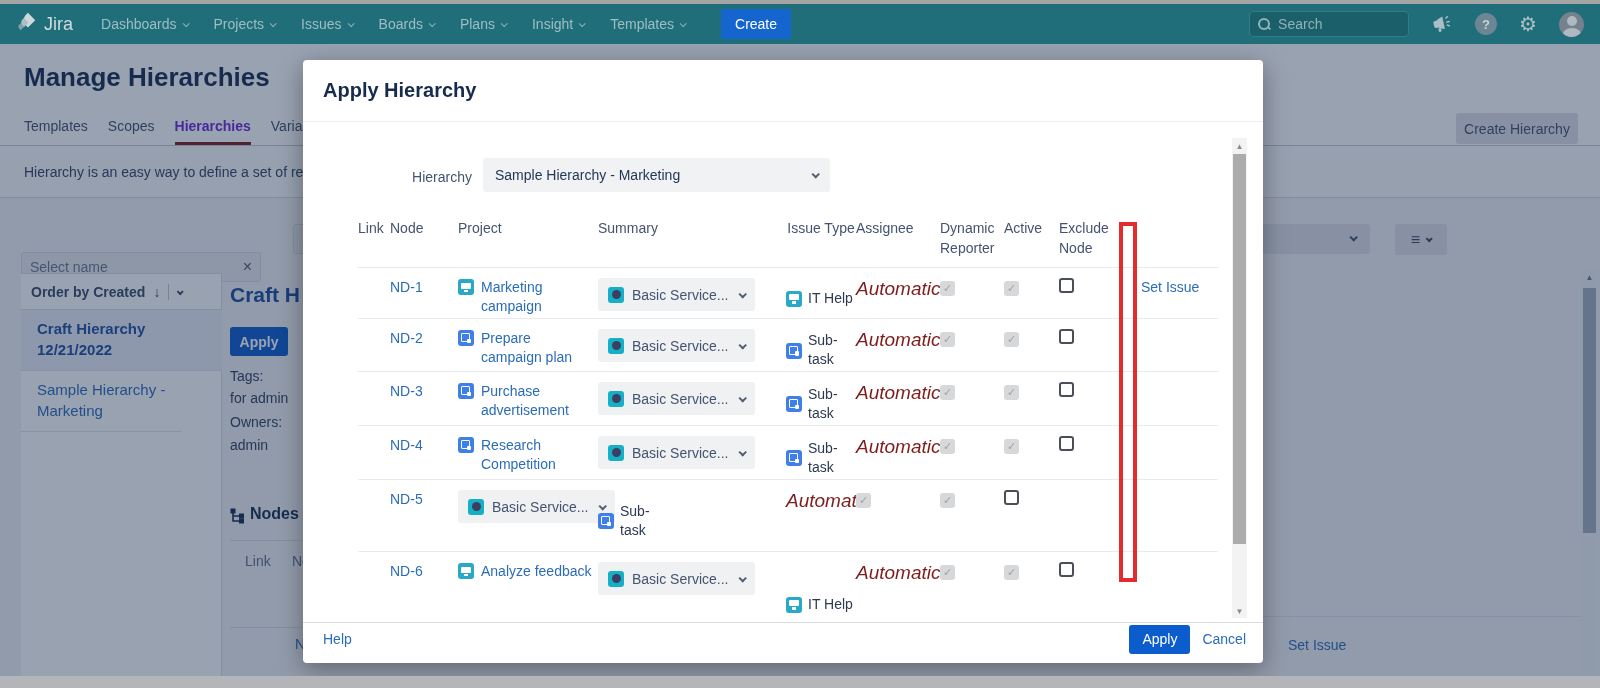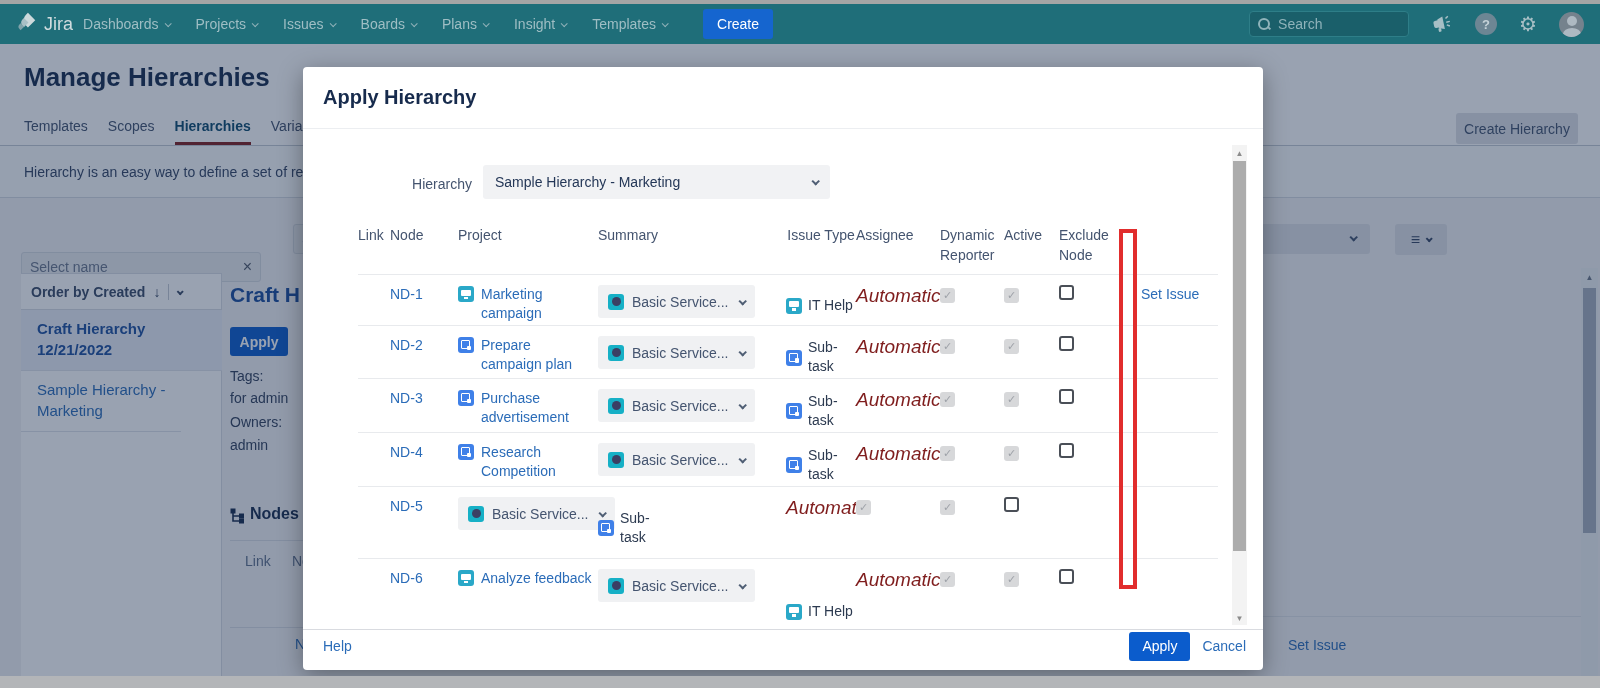--- a/index.html
+++ b/index.html
@@ -7,21 +7,21 @@
   .screen { position:relative; width:1600px; height:688px; background:#f2f3f5; overflow:hidden; }
 
   
   .top-strip { position:absolute; top:0; left:0; width:1600px; height:4px; background:#a5a5a5; z-index:40; }
   .bottom-strip { position:absolute; top:676px; left:0; width:1600px; height:12px; background:#b3b5b8; z-index:40; }
 
   
   .navbar { position:absolute; top:4px; left:0; width:1600px; height:40px; background:#1f6e79; z-index:38;
             display:flex; align-items:center; justify-content:space-between; padding:0 16px; }
   .nav-left { display:flex; align-items:center; gap:10px; }
-  .logo { display:flex; align-items:center; gap:6px; }
+  .logo { display:flex; align-items:center; gap:6px; margin-right:18px; }
   .logo-text { color:#cfdbde; font-size:18px; }
   .nav-menu { display:flex; align-items:center; gap:26px; margin-right:26px; }
   .nav-item { display:flex; align-items:center; gap:6px; color:#9fbec4; font-size:14px; cursor:pointer; }
   .chev { display:inline-block; width:6px; height:6px; border-right:2px solid currentColor; border-bottom:2px solid currentColor; transform:rotate(45deg) translateY(-1px); }
   .nav-item .chev { width:5px; height:5px; border-width:1.5px; color:#8fb1b8; }
   .create-btn { background:#1565cf; color:#fff; border:none; border-radius:3px; font-size:14px; font-family:inherit;
                 height:30px; padding:0 14px; cursor:pointer; }
   .nav-right { display:flex; align-items:center; gap:22px; }
   .nav-search { display:flex; align-items:center; gap:8px; width:160px; height:26px; background:#1a5f6a;
                 border:1px solid #2e7e88; border-radius:4px; padding:0 8px; }
@@ -37,21 +37,21 @@
   .avatar-icon::before { content:""; position:absolute; top:4px; left:7.5px; width:10px; height:10px; border-radius:50%; background:#aeb9c2; }
   .avatar-icon::after { content:""; position:absolute; top:16px; left:3.5px; width:18px; height:12px; border-radius:50%; background:#aeb9c2; }
   .megaphone-icon svg { display:block; }
 
   
   .page { position:absolute; inset:0; z-index:1; }
   .page-head-bg { position:absolute; top:44px; left:0; width:1600px; height:101px; background:#ffffff; }
   .page-title { position:absolute; top:62px; left:24px; font-size:26px; font-weight:bold; color:#172b4d; }
   .tabs { position:absolute; top:118px; left:24px; display:flex; gap:20px; }
   .tab { font-size:14px; color:#42526e; padding-bottom:8px; cursor:pointer; }
-  .tab.active { color:#0c4a6e; font-weight:bold; border-bottom:5px solid #7f1d1d; }
+  .tab.active { color:#6d28d9; font-weight:bold; border-bottom:5px solid #7f1d1d; }
   .head-divider { position:absolute; top:145px; left:0; width:1600px; height:1px; background:#c3c9d2; }
   .band { position:absolute; top:146px; left:0; width:1600px; height:52px; background:#fafbfc; border-bottom:1px solid #d5d9e0; }
   .band p { position:absolute; top:18px; left:24px; font-size:14px; color:#344563; }
   .create-hierarchy-btn { position:absolute; top:113px; left:1456px; width:122px; height:31px; background:#dfe1e6;
                           border:none; border-radius:3px; color:#42526e; font-size:14px; font-family:inherit; cursor:pointer; }
   .filter-box { position:absolute; top:224px; height:30px; background:#e9ebee; border:1px solid #d5d9df; border-radius:3px;
                 display:flex; align-items:center; padding:0 8px; }
   .filter-name { left:21px; width:240px;margin-top:28px; }
   .filter-box input { background:transparent; border:none; outline:none; font-size:14px; color:#55606f; width:100%; font-family:inherit; }
   .filter-box input::placeholder { color:#6b778c; }
@@ -88,21 +88,21 @@
   .bg-set-issue { position:absolute; top:637px; left:1288px; font-size:14px; color:#2b6cb8; cursor:pointer; }
 
   .page-scrollbar { position:absolute; top:268px; left:1581px; width:17px; height:408px; background:#eef0f3; }
   .page-scrollbar .arr { display:block; text-align:center; font-size:8px; color:#6c7787; padding-top:5px; }
   .page-scrollbar .thumb { position:absolute; top:20px; left:2px; width:13px; height:245px; background:#a4adbb; }
 
   
   .dim-overlay { position:absolute; top:44px; left:0; width:1600px; height:632px; background:rgba(23,43,77,0.44); z-index:10; }
 
   
-  .modal { position:absolute; top:67px; left:303px; width:960px; height:603px; background:#fff; border-radius:4px;
+  .modal { position:absolute; top:60px; left:303px; width:960px; height:603px; background:#fff; border-radius:4px;
            box-shadow:0 6px 24px rgba(0,0,0,0.35); z-index:30; }
   .modal-header { height:62px; display:flex; align-items:center; padding-left:20px; border-bottom:1px solid #eceef1; }
   .modal-title { font-size:20px; font-weight:600; color:#172b4d; }
   .modal-body { position:relative; height:500px; overflow:hidden; }
   .hier-label { position:absolute; left:103px; top:47px; width:66px; font-size:14px; color:#44546f; text-align:right; }
   .hier-select { position:absolute; left:180px; top:36px; width:347px; height:34px; background:#f1f2f4; border-radius:3px;
                  display:flex; align-items:center; padding:0 12px; cursor:pointer; }
   .hier-select .sel-val { font-size:14px; color:#243757; }
   .hier-select .chev { margin-left:auto; color:#505f75; }
 

